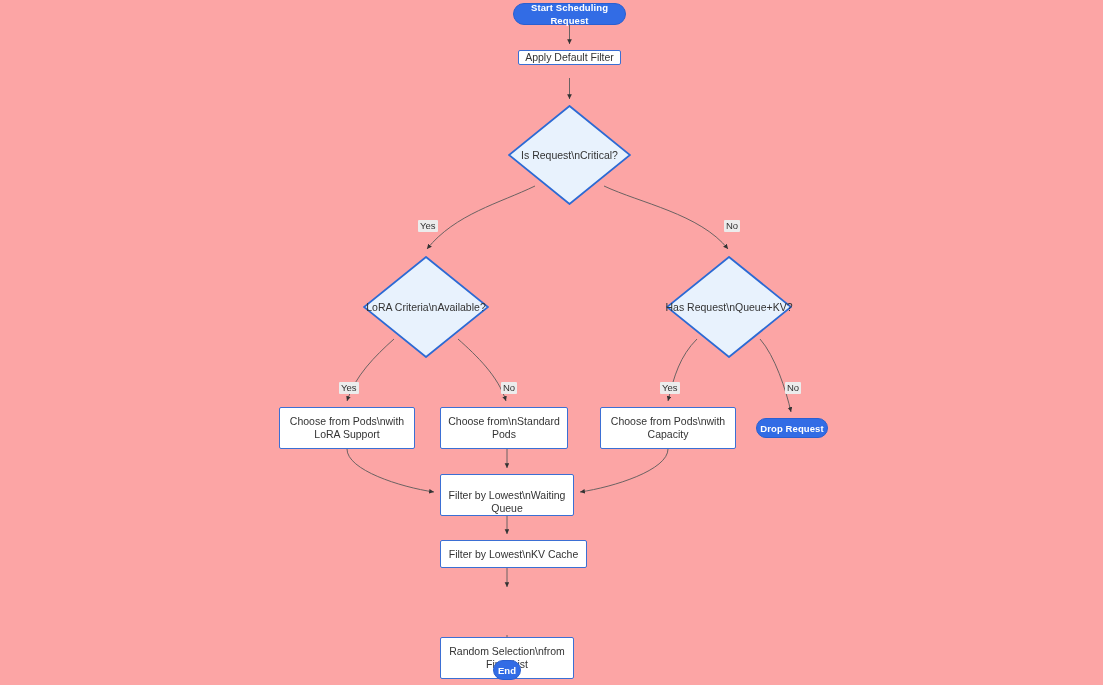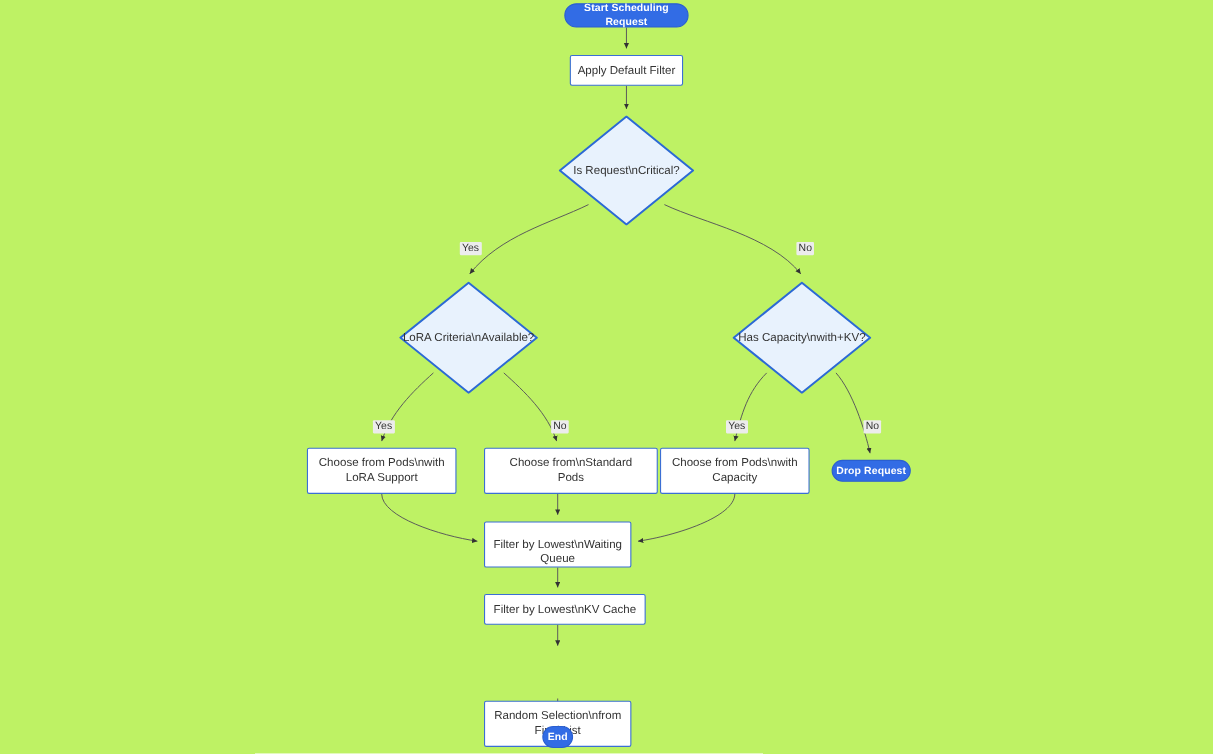--- a/index.html
+++ b/index.html
@@ -7,21 +7,21 @@
     padding: 0;
     background: #ffffff;
   }
   body {
     font-family: "Liberation Sans", sans-serif;
   }
   #canvas {
     position: relative;
     width: 1103px;
     height: 685px;
-    background: #bef264;
+    background: #fca5a5;
     overflow: hidden;
   }
   #edge-layer {
     position: absolute;
     left: 0;
     top: 0;
     width: 1103px;
     height: 685px;
     pointer-events: none;
   }
@@ -108,46 +108,46 @@
         <path d="M 668 449 C 668 470, 614 487, 580 492" fill="none" stroke="#5a5a5a" stroke-width="0.9" marker-end="url(#arrowhead)"></path>
         <path d="M 507 516 L 507 534" fill="none" stroke="#5a5a5a" stroke-width="0.9" marker-end="url(#arrowhead)"></path>
         <path d="M 507 568 L 507 587" fill="none" stroke="#5a5a5a" stroke-width="0.9" marker-end="url(#arrowhead)"></path>
         <path d="M 507 635 L 507 654" fill="none" stroke="#5a5a5a" stroke-width="0.9" marker-end="url(#arrowhead)"></path>
       </g>
   </svg>
   <div id="nodes-group">
       <div class="node node-terminal" style="left: 513px; top: 3px; width: 113px; height: 22px;">
         <span>Start Scheduling Request</span>
       </div>
-      <div class="node node-process" style="left: 518px; top: 50px; width: 103px; height: 28px;">
+      <div class="node node-process" style="left: 518px; top: 50px; width: 103px; height: 15px;">
         <span class="node-label-multi">Apply Default Filter</span>
       </div>
       <div class="node node-decision" style="left: 508px; top: 105px; width: 123px; height: 100px;">
         <svg class="diamond-shape" viewBox="0 0 123 100" preserveAspectRatio="none">
           <polygon points="61.5,1 122,50 61.5,99 1,50" fill="#e8f2fd" stroke="#2c6ad4" stroke-width="1.8"></polygon>
         </svg>
         <span class="diamond-label">Is Request\nCritical?</span>
       </div>
       <div class="node node-decision" style="left: 363px; top: 256px; width: 126px; height: 102px;">
         <svg class="diamond-shape" viewBox="0 0 126 102" preserveAspectRatio="none">
           <polygon points="63,1 125,51 63,101 1,51" fill="#e8f2fd" stroke="#2c6ad4" stroke-width="1.8"></polygon>
         </svg>
         <span class="diamond-label">LoRA Criteria\nAvailable?</span>
       </div>
       <div class="node node-decision" style="left: 666px; top: 256px; width: 126px; height: 102px;">
         <svg class="diamond-shape" viewBox="0 0 126 102" preserveAspectRatio="none">
           <polygon points="63,1 125,51 63,101 1,51" fill="#e8f2fd" stroke="#2c6ad4" stroke-width="1.8"></polygon>
         </svg>
-        <span class="diamond-label">Has Capacity\nwith+KV?</span>
+        <span class="diamond-label">Has Request\nQueue+KV?</span>
       </div>
       <div class="node node-process" style="left: 279px; top: 407px; width: 136px; height: 42px;">
         <span class="node-label-multi">Choose from Pods\nwith
 LoRA Support</span>
       </div>
-      <div class="node node-process" style="left: 440px; top: 407px; width: 158px; height: 42px;">
+      <div class="node node-process" style="left: 440px; top: 407px; width: 128px; height: 42px;">
         <span class="node-label-multi">Choose from\nStandard
 Pods</span>
       </div>
       <div class="node node-process" style="left: 600px; top: 407px; width: 136px; height: 42px;">
         <span class="node-label-multi">Choose from Pods\nwith
 Capacity</span>
       </div>
       <div class="node node-terminal" style="left: 756px; top: 418px; width: 72px; height: 20px;">
         <span>Drop Request</span>
       </div>

